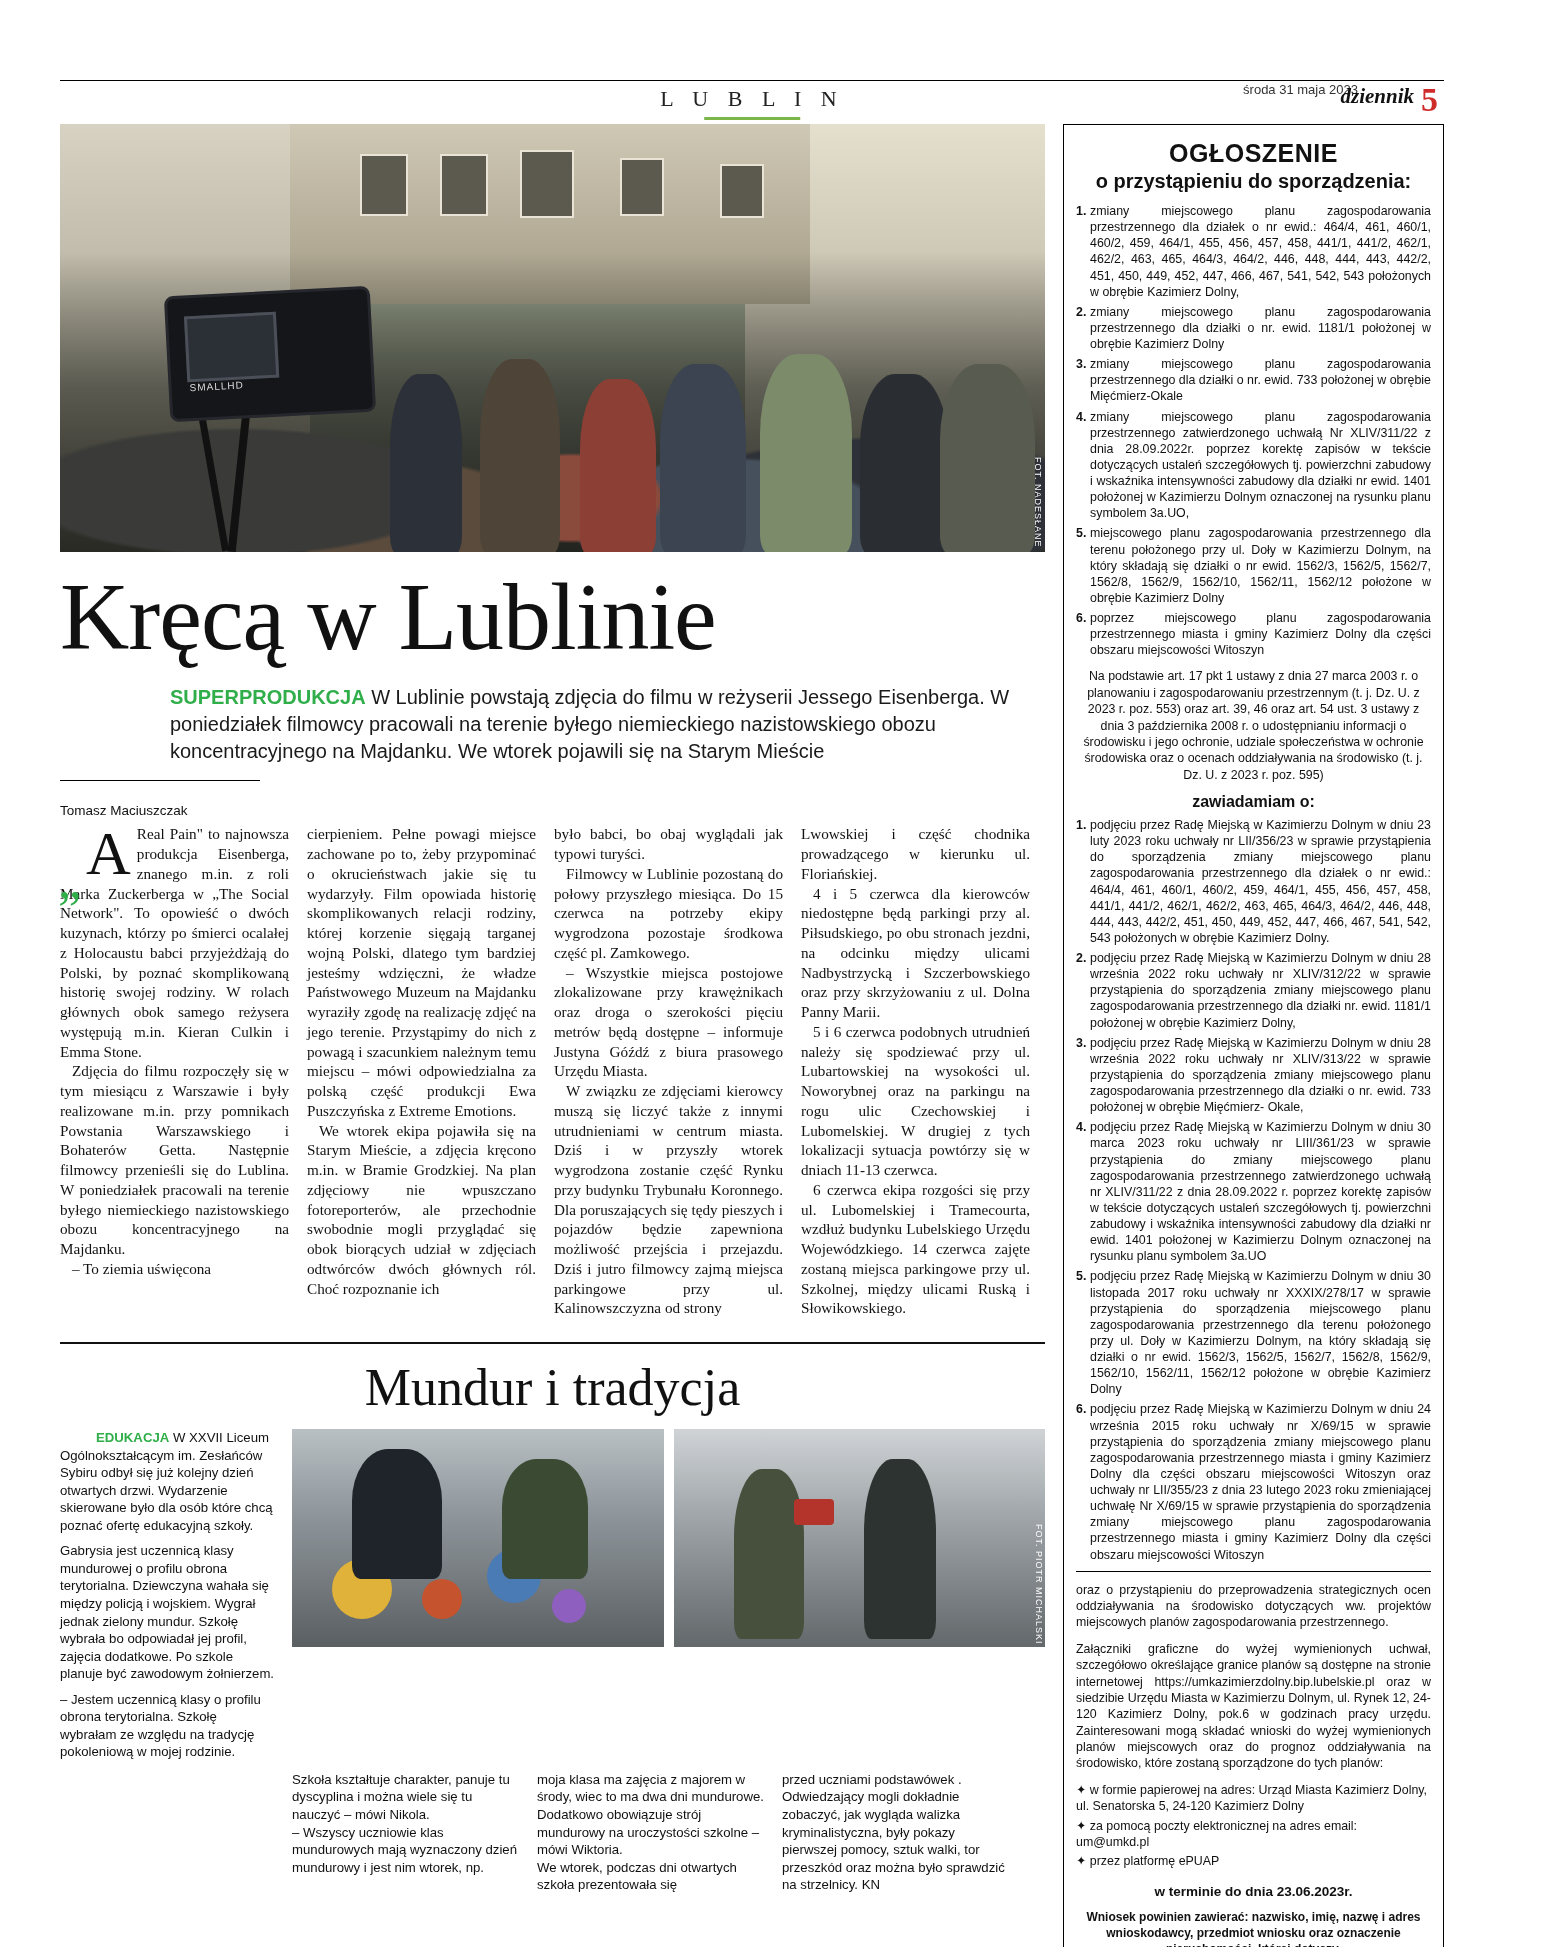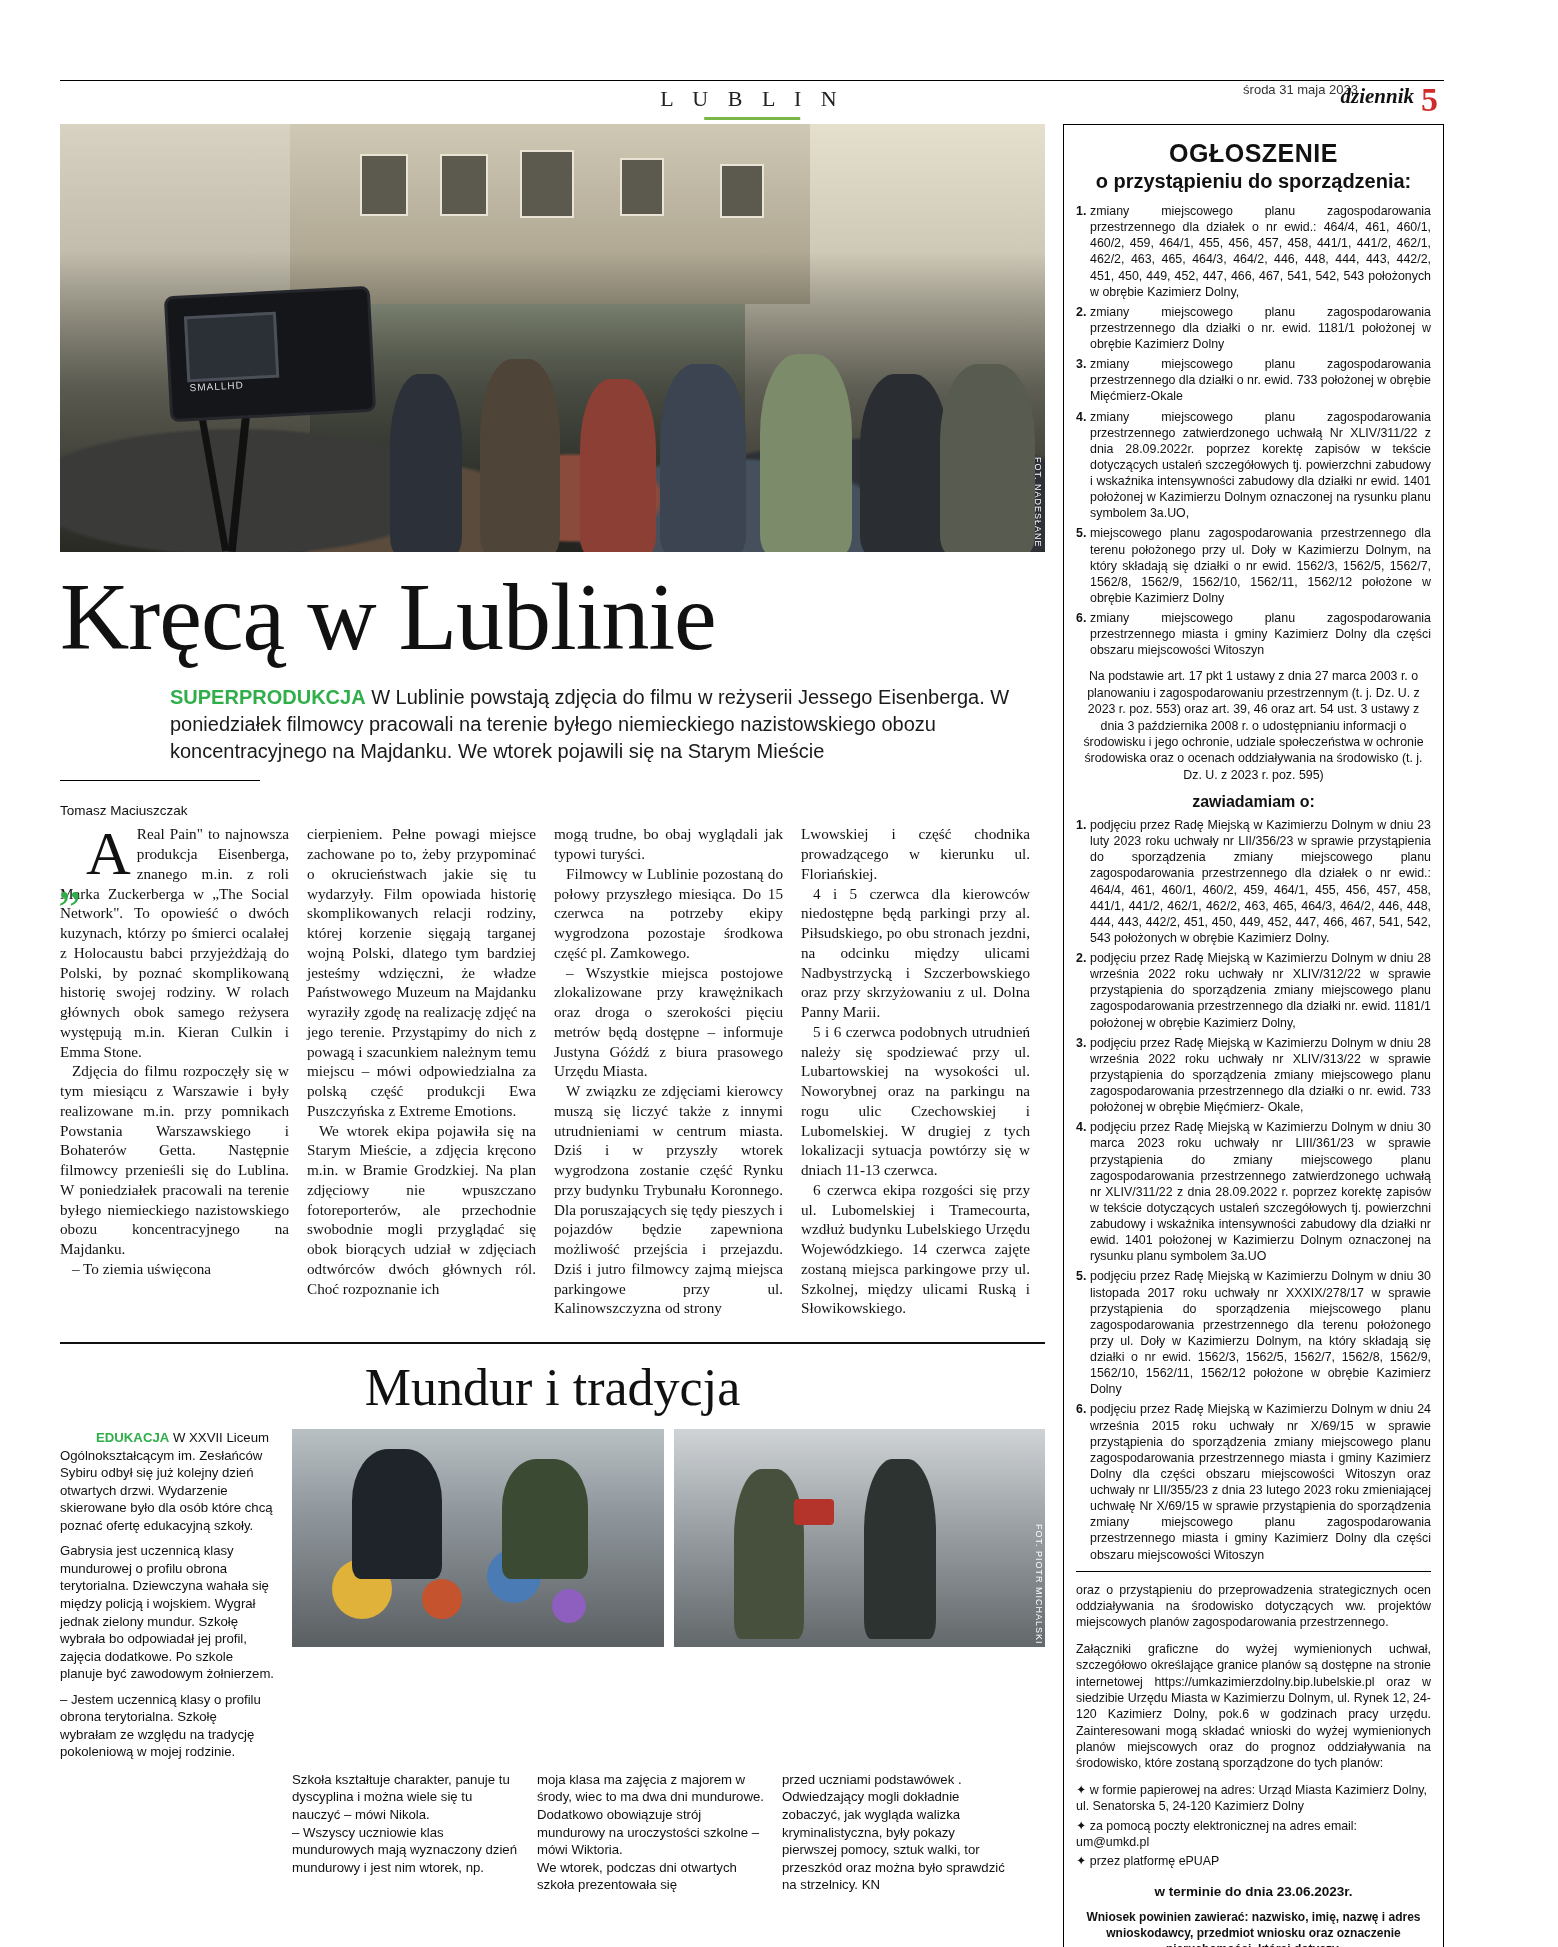--- a/index.html
+++ b/index.html
@@ -161,21 +161,21 @@
           <p>Zdjęcia do filmu rozpoczęły się w tym miesiącu z Warszawie i były realizowane m.in. przy pomnikach Powstania Warszawskiego i Bohaterów Getta. Następnie filmowcy przenieśli się do Lublina. W poniedziałek pracowali na terenie byłego niemieckiego nazistowskiego obozu koncentracyjnego na Majdanku.</p>
           <p>– To ziemia uświęcona</p>
         </div>
 
         <div class="bcol">
           <p class="first">cierpieniem. Pełne powagi miejsce zachowane po to, żeby przypominać o okrucieństwach jakie się tu wydarzyły. Film opowiada historię skomplikowanych relacji rodziny, której korzenie sięgają targanej wojną Polski, dlatego tym bardziej jesteśmy wdzięczni, że władze Państwowego Muzeum na Majdanku wyraziły zgodę na realizację zdjęć na jego terenie. Przystąpimy do nich z powagą i szacunkiem należnym temu miejscu – mówi odpowiedzialna za polską część produkcji Ewa Puszczyńska z Extreme Emotions.</p>
           <p>We wtorek ekipa pojawiła się na Starym Mieście, a zdjęcia kręcono m.in. w Bramie Grodzkiej. Na plan zdjęciowy nie wpuszczano fotoreporterów, ale przechodnie swobodnie mogli przyglądać się obok biorących udział w zdjęciach odtwórców dwóch głównych ról. Choć rozpoznanie ich</p>
         </div>
 
         <div class="bcol">
-          <p class="first">mogą trudne, bo obaj wyglądali jak typowi turyści.</p>
+          <p class="first">było babci, bo obaj wyglądali jak typowi turyści.</p>
           <p>Filmowcy w Lublinie pozostaną do połowy przyszłego miesiąca. Do 15 czerwca na potrzeby ekipy wygrodzona pozostaje środkowa część pl. Zamkowego.</p>
           <p>– Wszystkie miejsca postojowe zlokalizowane przy krawężnikach oraz droga o szerokości pięciu metrów będą dostępne – informuje Justyna Góźdź z biura prasowego Urzędu Miasta.</p>
           <p>W związku ze zdjęciami kierowcy muszą się liczyć także z innymi utrudnieniami w centrum miasta. Dziś i w przyszły wtorek wygrodzona zostanie część Rynku przy budynku Trybunału Koronnego. Dla poruszających się tędy pieszych i pojazdów będzie zapewniona możliwość przejścia i przejazdu. Dziś i jutro filmowcy zajmą miejsca parkingowe przy ul. Kalinowszczyzna od strony</p>
         </div>
 
         <div class="bcol">
           <p class="first">Lwowskiej i część chodnika prowadzącego w kierunku ul. Floriańskiej.</p>
           <p>4 i 5 czerwca dla kierowców niedostępne będą parkingi przy al. Piłsudskiego, po obu stronach jezdni, na odcinku między ulicami Nadbystrzycką i Szczerbowskiego oraz przy skrzyżowaniu z ul. Dolna Panny Marii.</p>
           <p>5 i 6 czerwca podobnych utrudnień należy się spodziewać przy ul. Lubartowskiej na wysokości ul. Noworybnej oraz na parkingu na rogu ulic Czechowskiej i Lubomelskiej. W drugiej z tych lokalizacji sytuacja powtórzy się w dniach 11-13 czerwca.</p>
           <p>6 czerwca ekipa rozgości się przy ul. Lubomelskiej i Tramecourta, wzdłuż budynku Lubelskiego Urzędu Wojewódzkiego. 14 czerwca zajęte zostaną miejsca parkingowe przy ul. Szkolnej, między ulicami Ruską i Słowikowskiego.</p>
@@ -248,21 +248,21 @@
         <div class="ad-item">
             <div class="ad-num">4.</div>
             <div class="ad-txt">zmiany miejscowego planu zagospodarowania przestrzennego zatwierdzonego uchwałą Nr XLIV/311/22 z dnia 28.09.2022r. poprzez korektę zapisów w tekście dotyczących ustaleń szczegółowych tj. powierzchni zabudowy i wskaźnika intensywności zabudowy dla działki nr ewid. 1401 położonej w Kazimierzu Dolnym oznaczonej na rysunku planu symbolem 3a.UO,</div>
           </div>
         <div class="ad-item">
             <div class="ad-num">5.</div>
             <div class="ad-txt">miejscowego planu zagospodarowania przestrzennego dla terenu położonego przy ul. Doły w Kazimierzu Dolnym, na który składają się działki o nr ewid. 1562/3, 1562/5, 1562/7, 1562/8, 1562/9, 1562/10, 1562/11, 1562/12 położone w obrębie Kazimierz Dolny</div>
           </div>
         <div class="ad-item">
             <div class="ad-num">6.</div>
-            <div class="ad-txt">zmiany miejscowego planu zagospodarowania przestrzennego miasta i gminy Kazimierz Dolny dla części obszaru miejscowości Witoszyn</div>
+            <div class="ad-txt">poprzez miejscowego planu zagospodarowania przestrzennego miasta i gminy Kazimierz Dolny dla części obszaru miejscowości Witoszyn</div>
           </div>
       </div>
 
       <div class="ad-para" style="text-align:center;">Na podstawie art. 17 pkt 1 ustawy z dnia 27 marca 2003 r. o planowaniu i zagospodarowaniu przestrzennym (t. j. Dz. U. z 2023 r. poz. 553) oraz art. 39, 46 oraz art. 54 ust. 3 ustawy z dnia 3 października 2008 r. o udostępnianiu informacji o środowisku i jego ochronie, udziale społeczeństwa w ochronie środowiska oraz o ocenach oddziaływania na środowisko (t. j. Dz. U. z 2023 r. poz. 595)</div>
 
       <div class="ad-h3">zawiadamiam o:</div>
 
       <div class="ad-list">
         <div class="ad-item">
             <div class="ad-num">1.</div>

